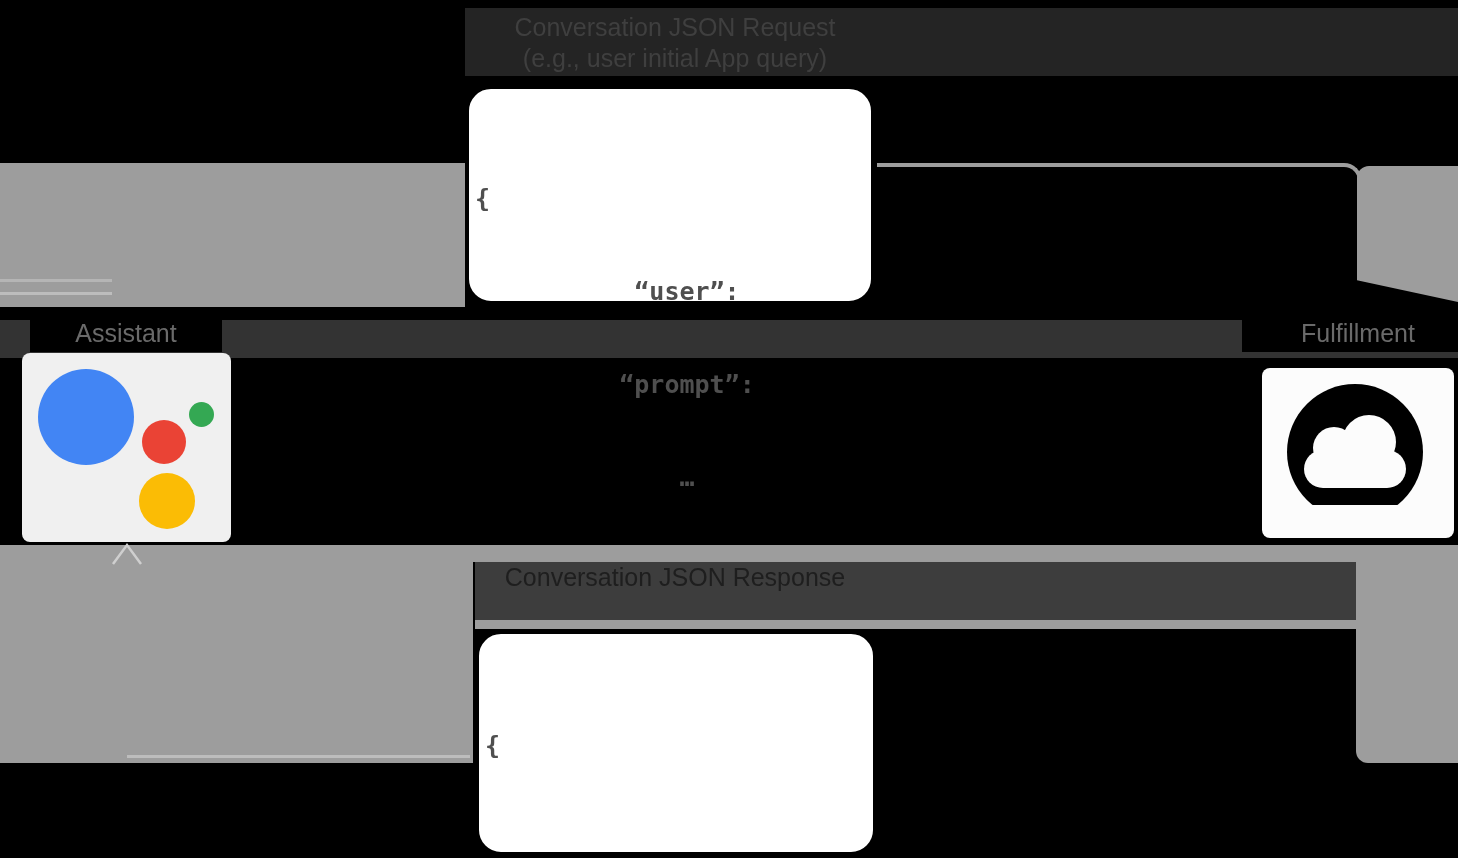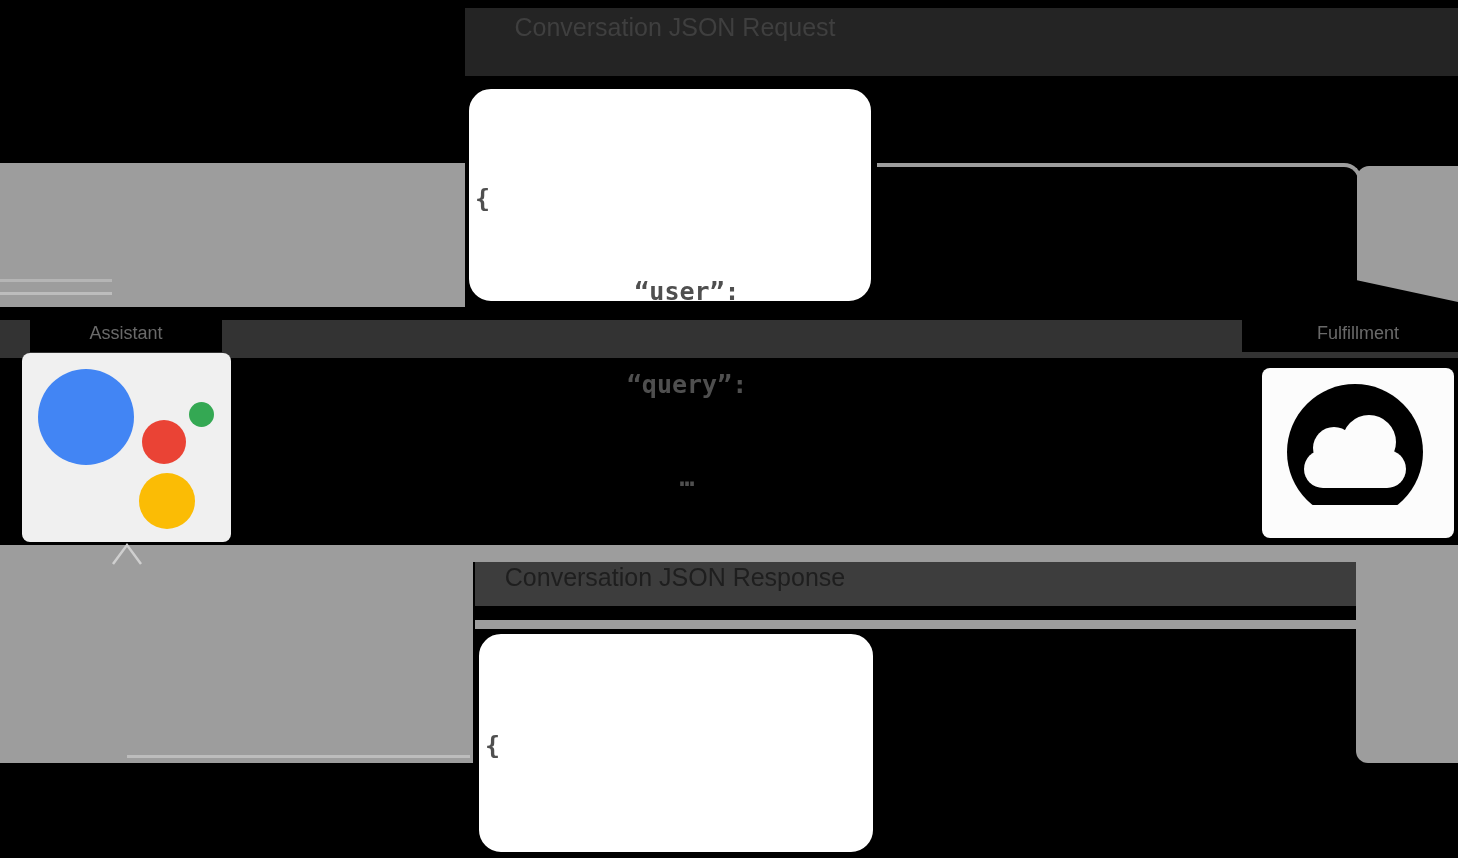--- a/index.html
+++ b/index.html
@@ -7,50 +7,51 @@
          font-family:"Liberation Sans",sans-serif;}
   .abs{position:absolute;}
   .gray{background:#9D9D9D;}
   .annot{font-size:25px;line-height:31px;text-align:center;white-space:nowrap;}
   .code{font-family:"DejaVu Sans Mono","Liberation Mono",monospace;
         font-weight:bold;font-size:25px;line-height:31px;color:#4F4F4F;white-space:pre;}
   .code-line{padding-left:6px;}
   .code-line.indent{padding-left:34px;text-align:center;}
   .card{background:#fff;border:4px solid #000;border-radius:26px;box-sizing:border-box;}
   .chip{background:#000;display:flex;align-items:center;justify-content:center;
-        font-size:18px;color:#6A6A6A;}
+        font-size:25px;color:#6A6A6A;}
   .circle{border-radius:50%;}
 </style>
 </head>
 <body>
 
 <div id="stage">
 
   <div class="abs" style="left:465px;top:8px;width:1141px;height:68px;background:#242424;">
     <div class="abs annot" style="left:0;top:4px;width:420px;color:#3F3F3F;">
       <div>Conversation JSON Request</div>
+      <div>(e.g., user initial App query)</div>
     </div>
   </div>
 
   <div class="abs gray" style="left:0;top:163px;width:465px;height:144px;"></div>
   <div class="abs" style="left:0;top:279px;width:112px;height:3px;background:#B5B5B5;"></div>
   <div class="abs" style="left:0;top:292px;width:112px;height:3px;background:#BDBDBD;"></div>
   <div class="abs gray" style="left:877px;top:163px;width:467px;height:4px;"></div>
   <div class="abs" style="left:1336px;top:163px;width:26px;height:30px;box-sizing:border-box;
               border-top:4px solid #9D9D9D;border-right:4px solid #9D9D9D;
               border-top-right-radius:18px;"></div>
   <div class="abs gray" style="left:1357px;top:166px;width:101px;height:136px;
               border-top-left-radius:12px;
               clip-path:polygon(0 0,100% 0,100% 100%,0 84%);"></div>
 
   <div class="abs card" style="left:465px;top:85px;width:410px;height:220px;">
     <div class="code" style="padding-top:32px;">
       <div class="code-line">{</div>
       <div class="code-line indent">“user”:</div>
-      <div class="code-line indent">“query”:</div>
+      <div class="code-line indent">“prompt”:</div>
       <div class="code-line indent">…</div>
       <div class="code-line">}</div>
     </div>
   </div>
 
   <div class="abs" style="left:0;top:320px;width:1458px;height:38px;background:#333333;"></div>
   <div class="abs chip" style="left:30px;top:314px;width:192px;height:38px;">
     <span>Assistant</span>
   </div>
   <div class="abs chip" style="left:1242px;top:314px;width:216px;height:38px;padding-left:8px;">
@@ -72,21 +73,21 @@
         <circle cx="64" cy="64" r="21"></circle>
         <circle cx="99" cy="58" r="27"></circle>
         <rect x="34" y="66" width="102" height="38" rx="19"></rect>
       </g>
     </svg>
   </div>
 
   <div class="abs gray" style="left:0;top:545px;width:473px;height:218px;"></div>
   <div class="abs" style="left:127px;top:755px;width:343px;height:3px;background:#BDBDBD;"></div>
   <div class="abs gray" style="left:473px;top:545px;width:883px;height:17px;"></div>
-  <div class="abs" style="left:475px;top:562px;width:881px;height:44px;background:#3D3D3D;">
+  <div class="abs" style="left:475px;top:562px;width:881px;height:58px;background:#3D3D3D;">
     <div class="abs annot" style="left:0;top:1px;width:400px;color:#1E1E1E;line-height:28px;">
       <div>Conversation JSON Response</div>
     </div>
   </div>
   <div class="abs gray" style="left:475px;top:620px;width:881px;height:9px;"></div>
   <div class="abs gray" style="left:1356px;top:545px;width:102px;height:218px;border-bottom-left-radius:12px;"></div>
   <svg class="abs" style="left:110px;top:541px;" width="34" height="24" viewBox="0 0 34 24">
     <polyline points="3,23 17,4 31,23" fill="none" stroke="#CFCFCF" stroke-width="2.5"></polyline>
   </svg>
 

